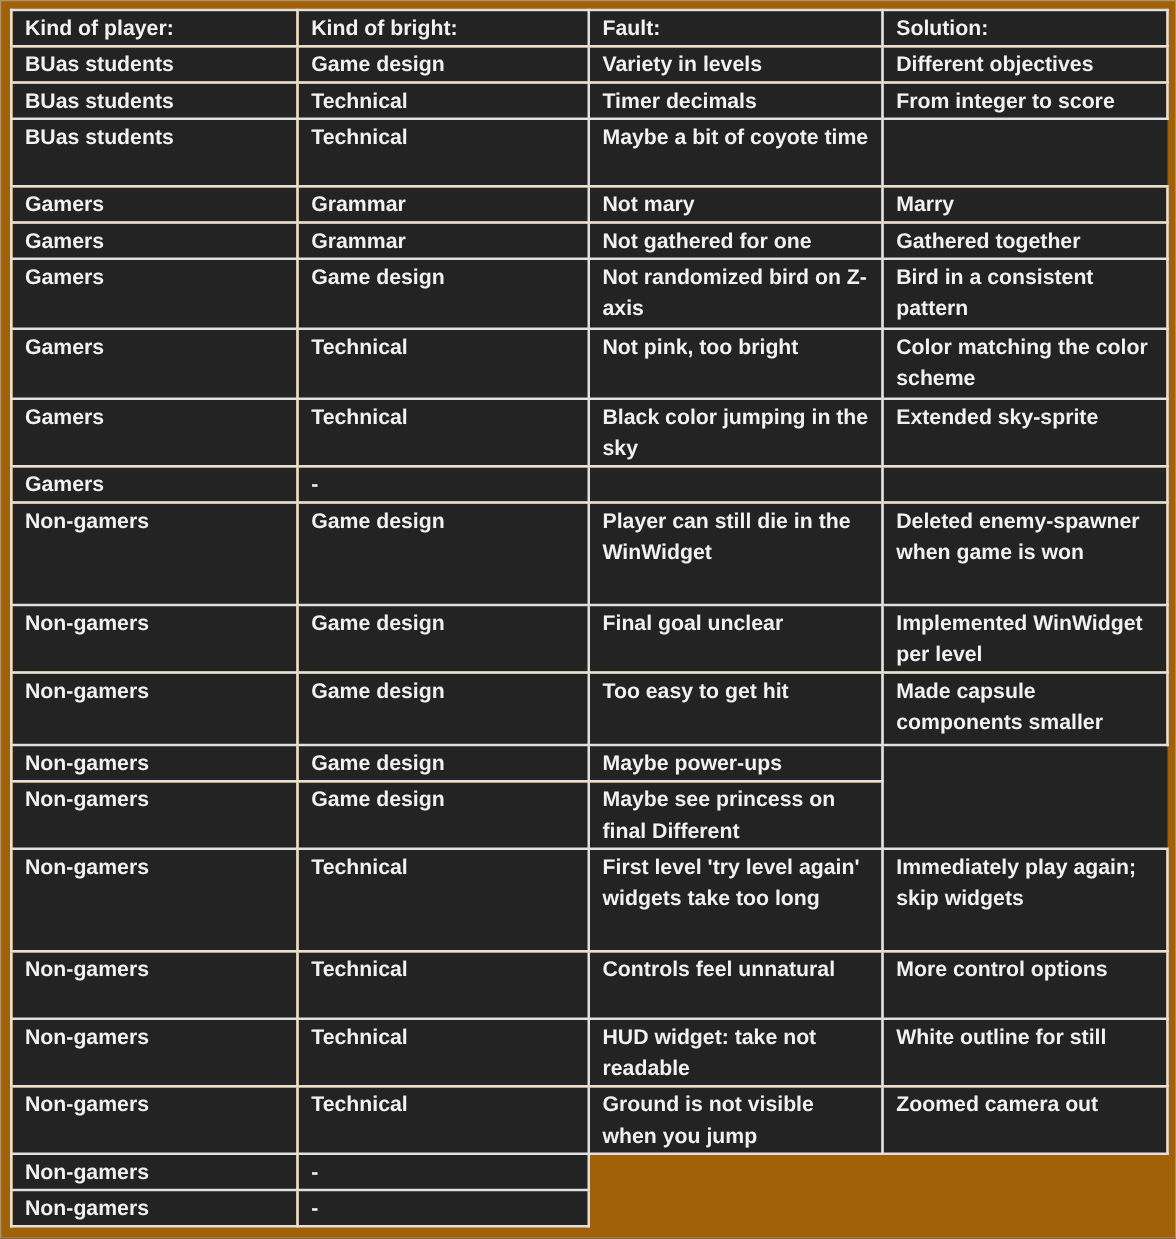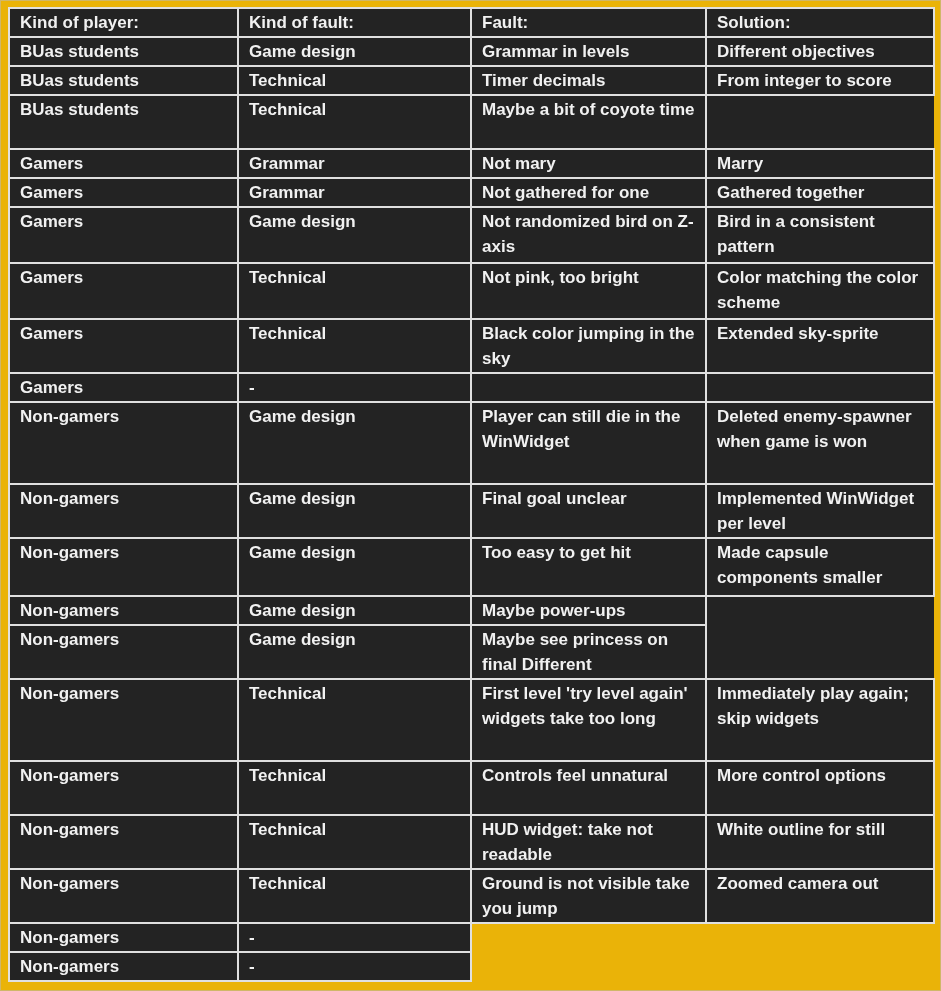--- a/index.html
+++ b/index.html
@@ -1,19 +1,19 @@
 <!DOCTYPE html>
 <html><head>
 <meta charset="utf-8">
 <style>
   html,body{margin:0;padding:0;background:#161616;}
   .screen{
     position:relative;
     width:941px;height:991px;
-    background:#eab308;
+    background:#a16207;
     box-shadow: inset 0 0 0 1px rgba(185,185,185,.55);
     overflow:hidden;
     font-family:"Liberation Sans", sans-serif;
   }
   table.tbl{
     position:absolute;left:8px;top:7px;
     width:925px;
     border-collapse:collapse;
     table-layout:fixed;
   }
@@ -39,29 +39,29 @@
   <table class="tbl">
     <colgroup>
       <col style="width:229px">
         <col style="width:233px">
         <col style="width:235px">
         <col style="width:228px">
     </colgroup>
     <tbody>
       <tr style="height:29px">
         <th>Kind of player:</th>
-        <th>Kind of fault:</th>
+        <th>Kind of bright:</th>
         <th>Fault:</th>
         <th>Solution:</th>
       </tr>
 
       <tr style="height:27px">
         <td>BUas students</td>
         <td>Game design</td>
-        <td>Grammar in levels</td>
+        <td>Variety in levels</td>
         <td>Different objectives</td>
       </tr>
 
       <tr style="height:27px">
         <td>BUas students</td>
         <td>Technical</td>
         <td>Timer decimals</td>
         <td>From integer to score</td>
       </tr>
 
@@ -165,21 +165,21 @@
       <tr style="height:54px">
         <td>Non-gamers</td>
         <td>Technical</td>
         <td>HUD widget: take not readable</td>
         <td>White outline for still</td>
       </tr>
 
       <tr style="height:53px">
         <td>Non-gamers</td>
         <td>Technical</td>
-        <td>Ground is not visible take you jump</td>
+        <td>Ground is not visible when you jump</td>
         <td>Zoomed camera out</td>
       </tr>
 
       <tr style="height:27px">
         <td>Non-gamers</td>
         <td>-</td>
         <td class="absent"></td>
         <td class="absent"></td>
       </tr>
 

